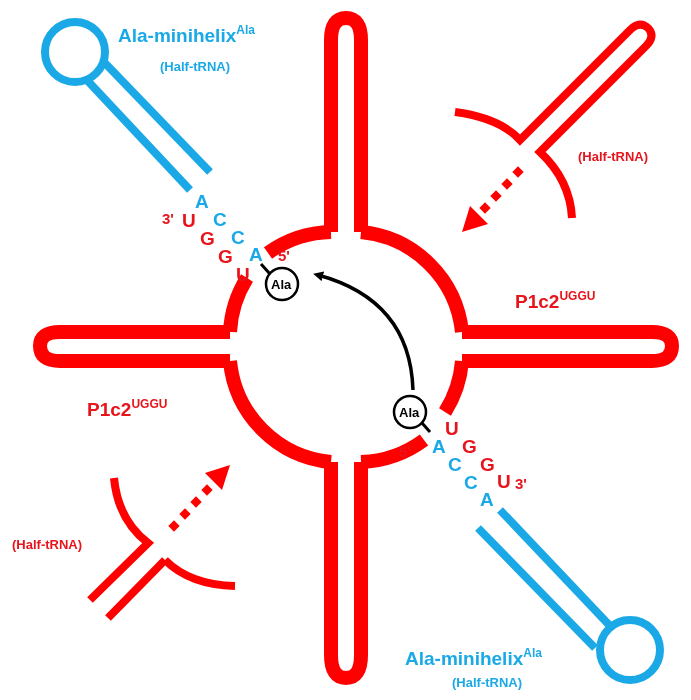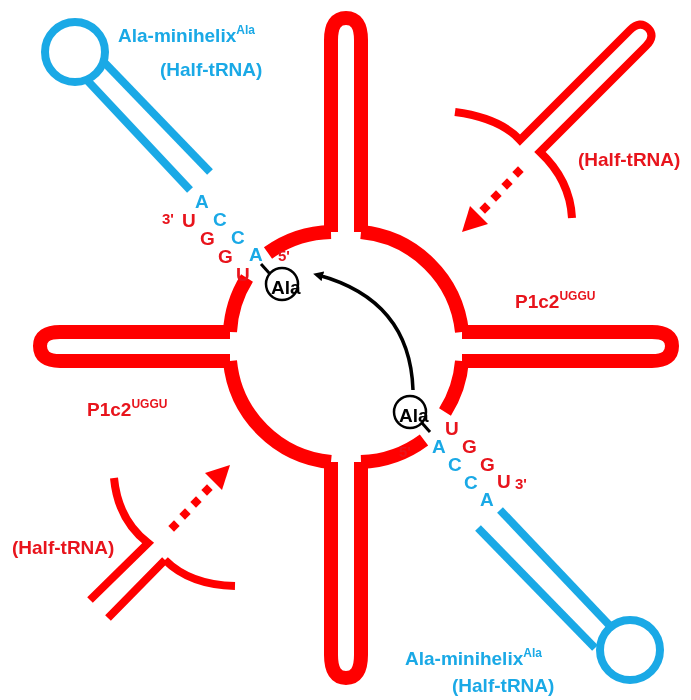--- a/index.html
+++ b/index.html
@@ -84,21 +84,21 @@
     <circle cx="410" cy="412" r="16" fill="#fff" stroke="#000" stroke-width="2.5"></circle>
   </g>
 </svg>
 
 <style>
   .t { position: absolute; font-family: "Liberation Sans", sans-serif; font-weight: bold; white-space: nowrap; line-height: 1; }
   .tred { color: #e8141c; }
   .tblue { color: #1aa9e6; }
   .tblk { color: #000; }
   .big { font-size: 19px; }
-  .sm { font-size: 19px; }
+  .sm { font-size: 13px; }
   .sup { font-size: 12px; vertical-align: 8px; }
   .base { font-size: 19px; }
   .prime { font-size: 15px; }
 </style>
 
 <div class="t tblue big" style="left:118px; top:24px;">
   <span>Ala-minihelix</span><span class="sup">Ala</span>
 </div>
 <div class="t tblue sm" style="left:160px; top:60px;">(Half-tRNA)</div>
 

